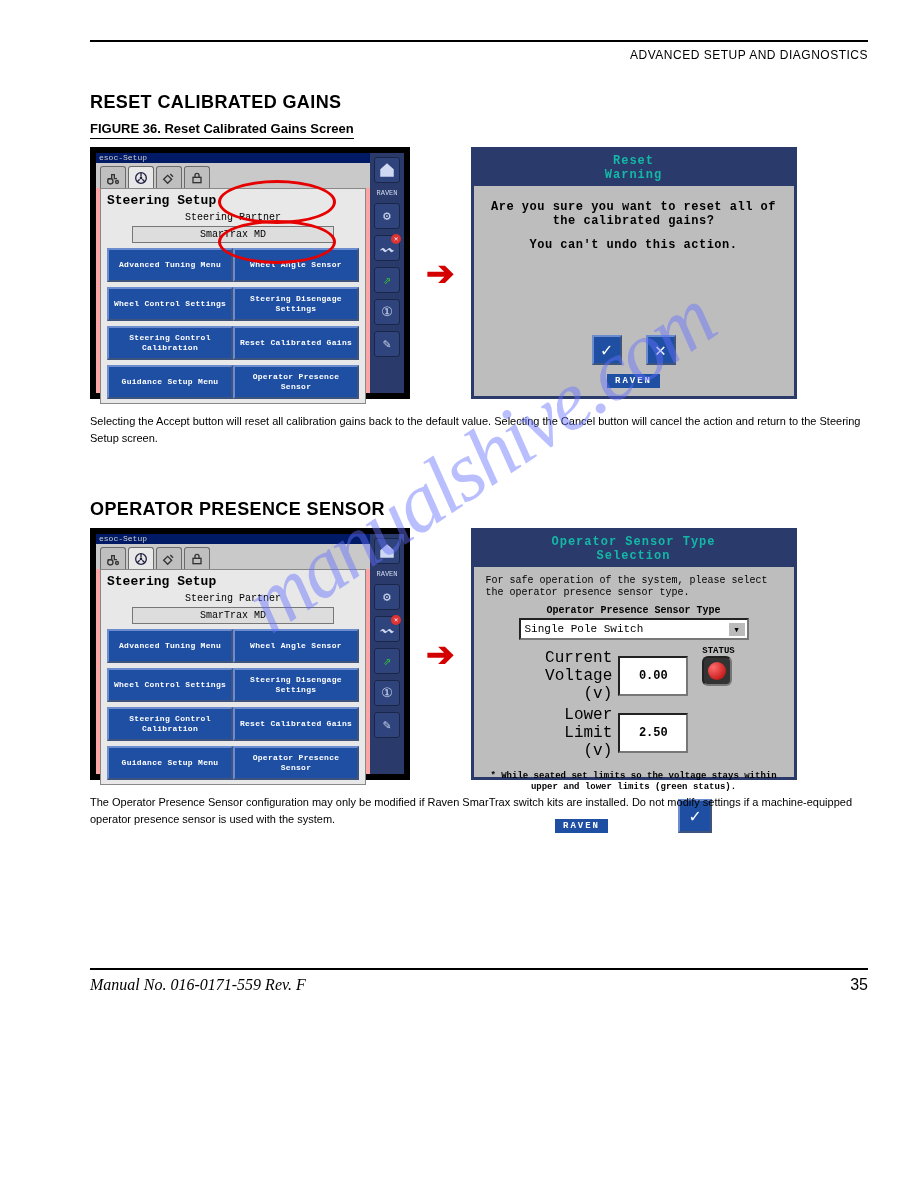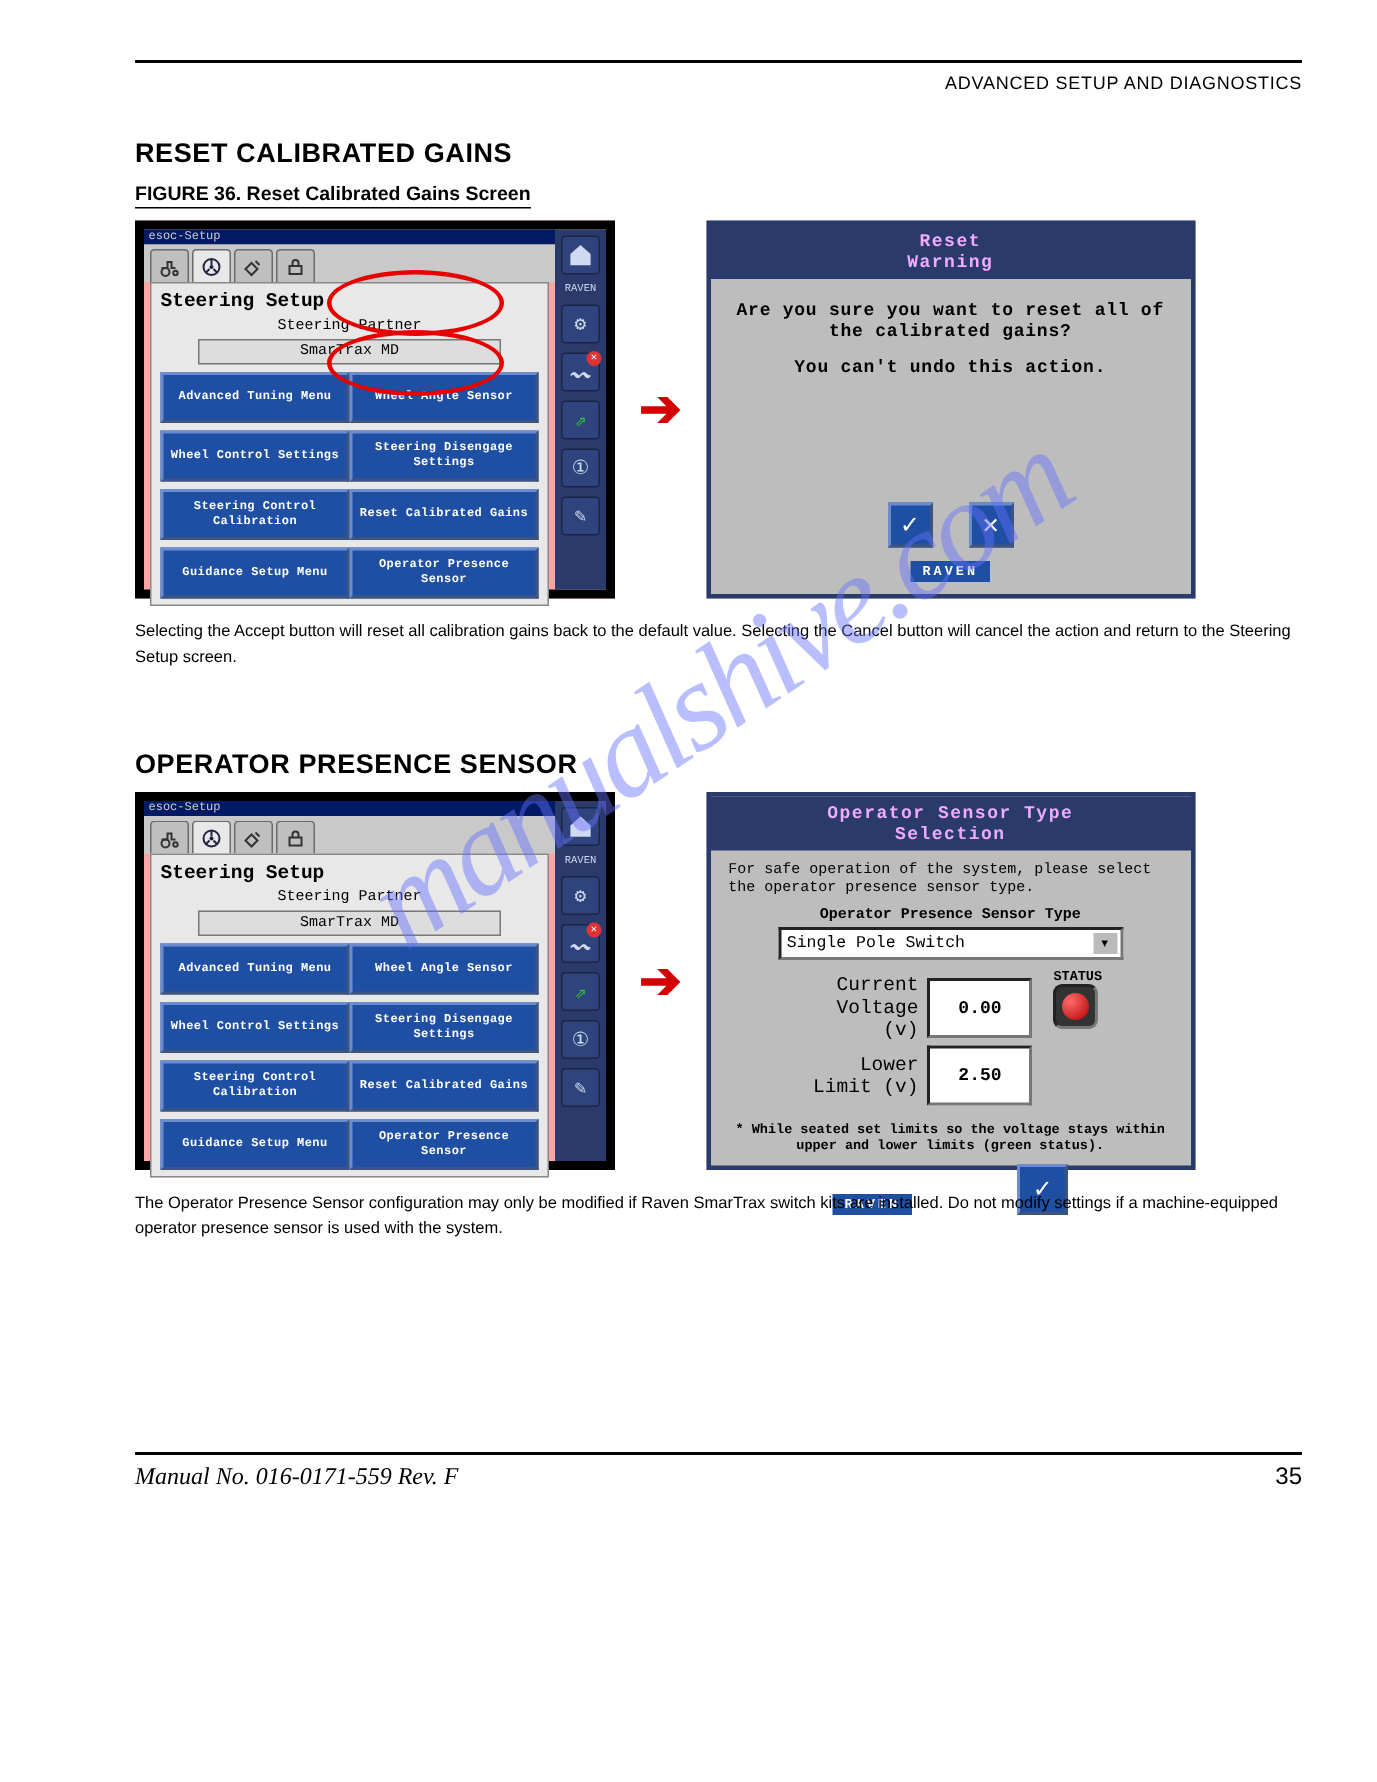--- a/index.html
+++ b/index.html
@@ -23,31 +23,31 @@
   .subhead { font-size: 10px; text-align: center; margin-top: 4px; }
   .partner { font-size: 10px; border: 1px solid #777; background: #ddd; text-align: center; padding: 2px; margin: 3px auto 5px auto; width: 80%; }
   .grid { display: grid; grid-template-columns: 1fr 1fr; gap: 5px 0; margin-top: 3px; }
   .btn { background: #1e4fa3; border: 2px outset #6b8dd0; color: #fff; font-size: 8px; line-height: 10px; text-align: center; padding: 3px 2px; min-height: 34px; display: flex; align-items: center; justify-content: center; font-weight: 700; letter-spacing: .3px; cursor: pointer; position: relative; }
   .circ { position: absolute; border: 3px solid #e60000; border-radius: 50%; pointer-events: none; }
   .sidebar { width: 34px; background: #2a3a6a; display: flex; flex-direction: column; align-items: center; gap: 6px; padding-top: 4px; }
   .side-ico { width: 26px; height: 26px; background: #2f447c; border: 1px solid #1a2647; border-radius: 3px; display: flex; align-items: center; justify-content: center; color: #cfd9f2; font-size: 13px; }
   .house svg { width:18px; height:18px; fill:#cfd9f2; }
 
   .dialog { width: 326px; height: 252px; border: 3px solid #2a3a6a; background: #bdbdbd; font-family: "Courier New", monospace; display:flex; flex-direction:column; }
-  .dlg-title { background: #2a3a6a; color: #f0abfc; font-size: 12px; font-weight: 700; text-align: center; letter-spacing: 1px; padding: 4px; line-height: 14px; }
+  .dlg-title { background: #2a3a6a; color: #14b8a6; font-size: 12px; font-weight: 700; text-align: center; letter-spacing: 1px; padding: 4px; line-height: 14px; }
   .dlg-body { flex:1; padding: 14px 14px 8px; font-size: 12px; color: #000; display:flex; flex-direction:column; }
   .dlg-msg { text-align:center; font-weight:700; letter-spacing:.5px; }
   .dlg-msg p { margin-bottom: 10px; }
   .dlg-actions { display:flex; gap:24px; justify-content:center; margin-top:auto; }
   .sq { width:30px; height:30px; background:#1e4fa3; border:2px outset #6b8dd0; color:#fff; display:flex; align-items:center; justify-content:center; font-size:18px; font-weight:900; cursor:pointer; }
   .brand { text-align:center; margin-top:8px; }
   .brand span { display:inline-block; background:#1e4fa3; color:#fff; font-size:9px; letter-spacing:2px; padding:2px 8px; font-weight:700; }
   .note { font-size:11px; line-height:1.55; margin-top:14px; font-family: Arial, sans-serif; }
   .fieldrow { display:flex; align-items:center; gap:6px; margin:3px 0; justify-content:center; }
-  .label { font-size:13px; text-align:right; width:80px; }
+  .label { font-size:16px; text-align:right; width:80px; }
   .valbox { background:#fff; border:2px inset #777; width:70px; height:40px; font-size:12px; font-weight:700; display:flex; align-items:center; justify-content:center; }
   .status { width:30px; height:30px; border:2px inset #777; background:#333; border-radius:6px; display:flex; align-items:center; justify-content:center; }
   .led { width:18px; height:18px; border-radius:50%; background:radial-gradient(circle at 30% 30%, #ff6b6b, #b30000); }
   .select { background:#fff; border:2px inset #777; width:230px; height:22px; font-size:11px; display:flex; align-items:center; padding:0 4px; margin:2px auto 6px; position:relative; }
   .select::after { content:"▾"; position:absolute; right:2px; background:#bbb; width:16px; text-align:center; }
   .small-center { font-size:10px; text-align:center; font-weight:700; }
   .wmark { position:absolute; inset:0; display:flex; align-items:center; justify-content:center; font-size:84px; color:rgba(100,110,255,.45); font-style:italic; transform:rotate(-34deg); pointer-events:none; z-index:50; font-family:Georgia,serif; letter-spacing:-3px; }
   .sections { position:relative; }
   .footer { border-top:2px solid #000; display:flex; justify-content:space-between; font-size:16px; padding-top:6px; margin-top:140px; }
   .chapfoot { font-style:italic; font-family: Georgia, serif; }

